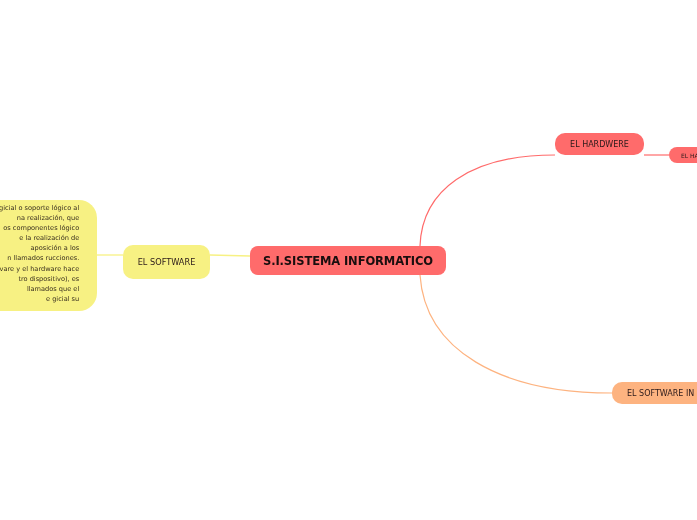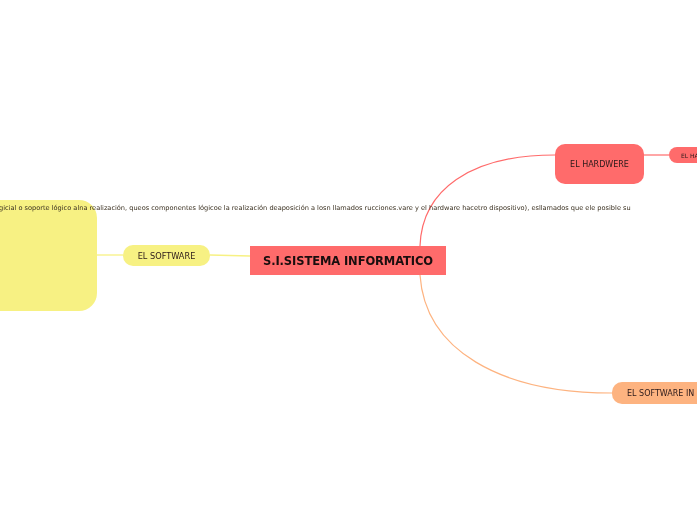--- a/index.html
+++ b/index.html
@@ -27,47 +27,47 @@
     box-sizing: border-box;
     display: flex;
     align-items: center;
     justify-content: center;
     white-space: nowrap;
     color: #2b1a1a;
   }
   .central {
     left: 250px; top: 246px; width: 196px; height: 29px;
     background: #ff6b6b;
-    border-radius: 0;
+    border-radius: 8px;
     font-weight: bold;
     font-size: 11.5px;
     color: #1a0e0e;
     letter-spacing: -0.1px;
   }
   .software {
-    left: 123px; top: 245px; width: 87px; height: 21px;
+    left: 123px; top: 245px; width: 87px; height: 34px;
     background: #f7f183;
     border-radius: 10px;
     font-size: 8.2px;
   }
   .software-desc {
     left: -40px; top: 200px; width: 137px; height: 111px;
     background: #f7f183;
     border-radius: 18px;
     align-items: flex-start;
     justify-content: flex-start;
     padding: 3px 6px 0 39px;
     font-size: 6.6px;
     line-height: 10.1px;
     white-space: normal;
     color: #3a3020;
   }
   .software-desc div { white-space: nowrap; }
   .hardware {
-    left: 555px; top: 144px; width: 89px; height: 40px;
+    left: 555px; top: 133px; width: 89px; height: 22px;
     background: #ff6b6b;
     border-radius: 10px;
     font-size: 8px;
   }
   .hardware-sub {
     left: 669px; top: 147px; width: 60px; height: 16px;
     background: #ff6b6b;
     border-radius: 8px;
     font-size: 6px;
     justify-content: flex-start;
@@ -91,31 +91,31 @@
     <path d="M250 256 L210 255" stroke="#f7f183" stroke-width="1.3" fill="none"></path>
     <path d="M123 255 L97 255" stroke="#f7f183" stroke-width="1.3" fill="none"></path>
 
     <path d="M420 246 C 422 190, 470 155, 555 155" stroke="#ff6b6b" stroke-width="1.2" fill="none"></path>
     <path d="M644 155 L669 155" stroke="#ff6b6b" stroke-width="1.2" fill="none"></path>
 
     <path d="M420 275 C 425 350, 500 393, 612 393" stroke="#fdb380" stroke-width="1.2" fill="none"></path>
   </svg>
 
   <div class="node software-desc">
-    <div style="display:flex;flex-direction:row;text-align:right;">
+    <div style="display:flex;flex-direction:column;text-align:right;">
       <div>gicial o soporte lógico al</div>
       <div>na realización, que</div>
       <div>os componentes lógico</div>
       <div>e la realización de</div>
       <div>aposición a los</div>
       <div>n llamados rucciones.</div>
       <div>vare y el hardware hace</div>
       <div>tro dispositivo), es</div>
       <div>llamados que el</div>
-      <div>e posible su</div>
+      <div>e gicial su</div>
     </div>
   </div>
 
   <div class="node software">
     <span>EL SOFTWARE</span>
   </div>
 
   <div class="node central">
     <span>S.I.SISTEMA INFORMATICO</span>
   </div>

